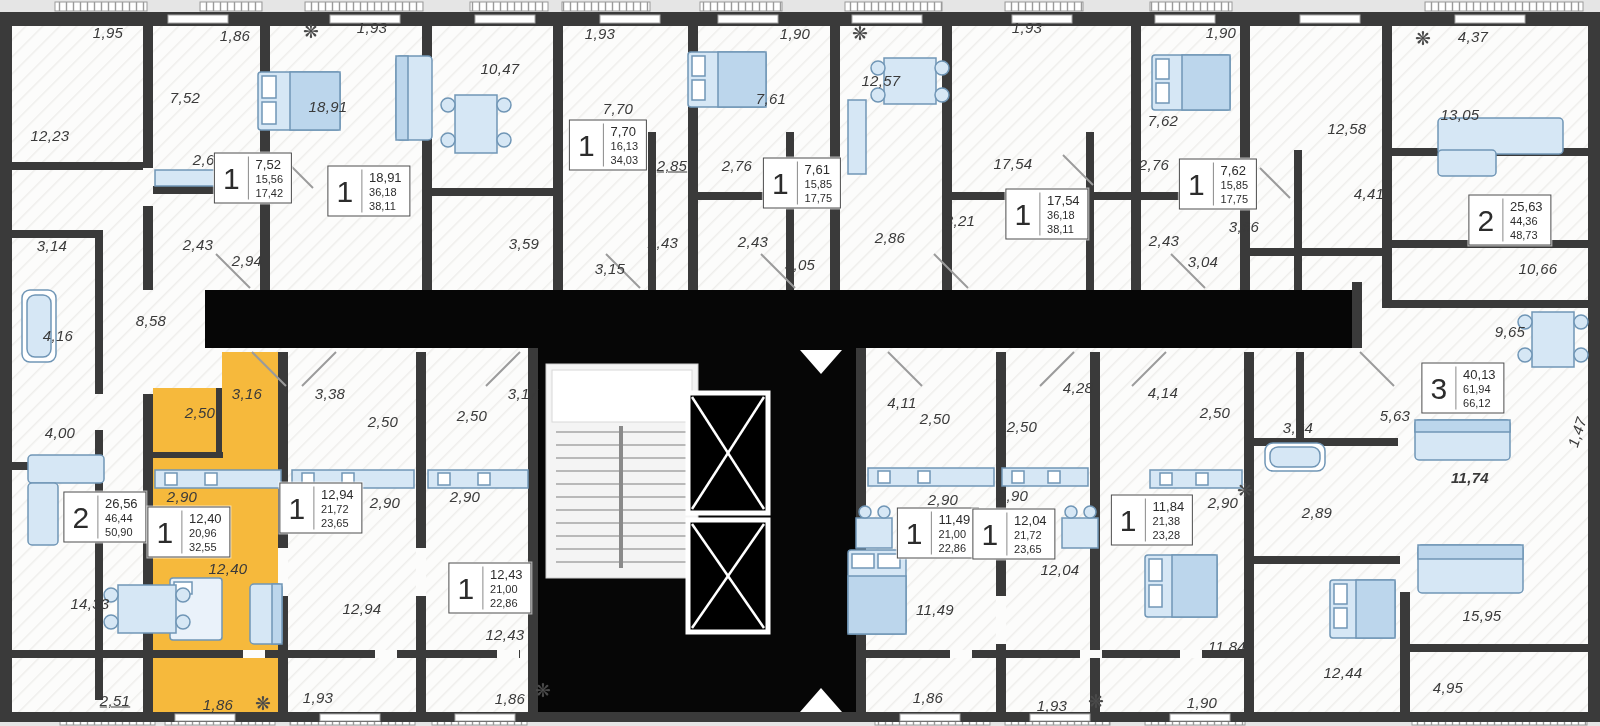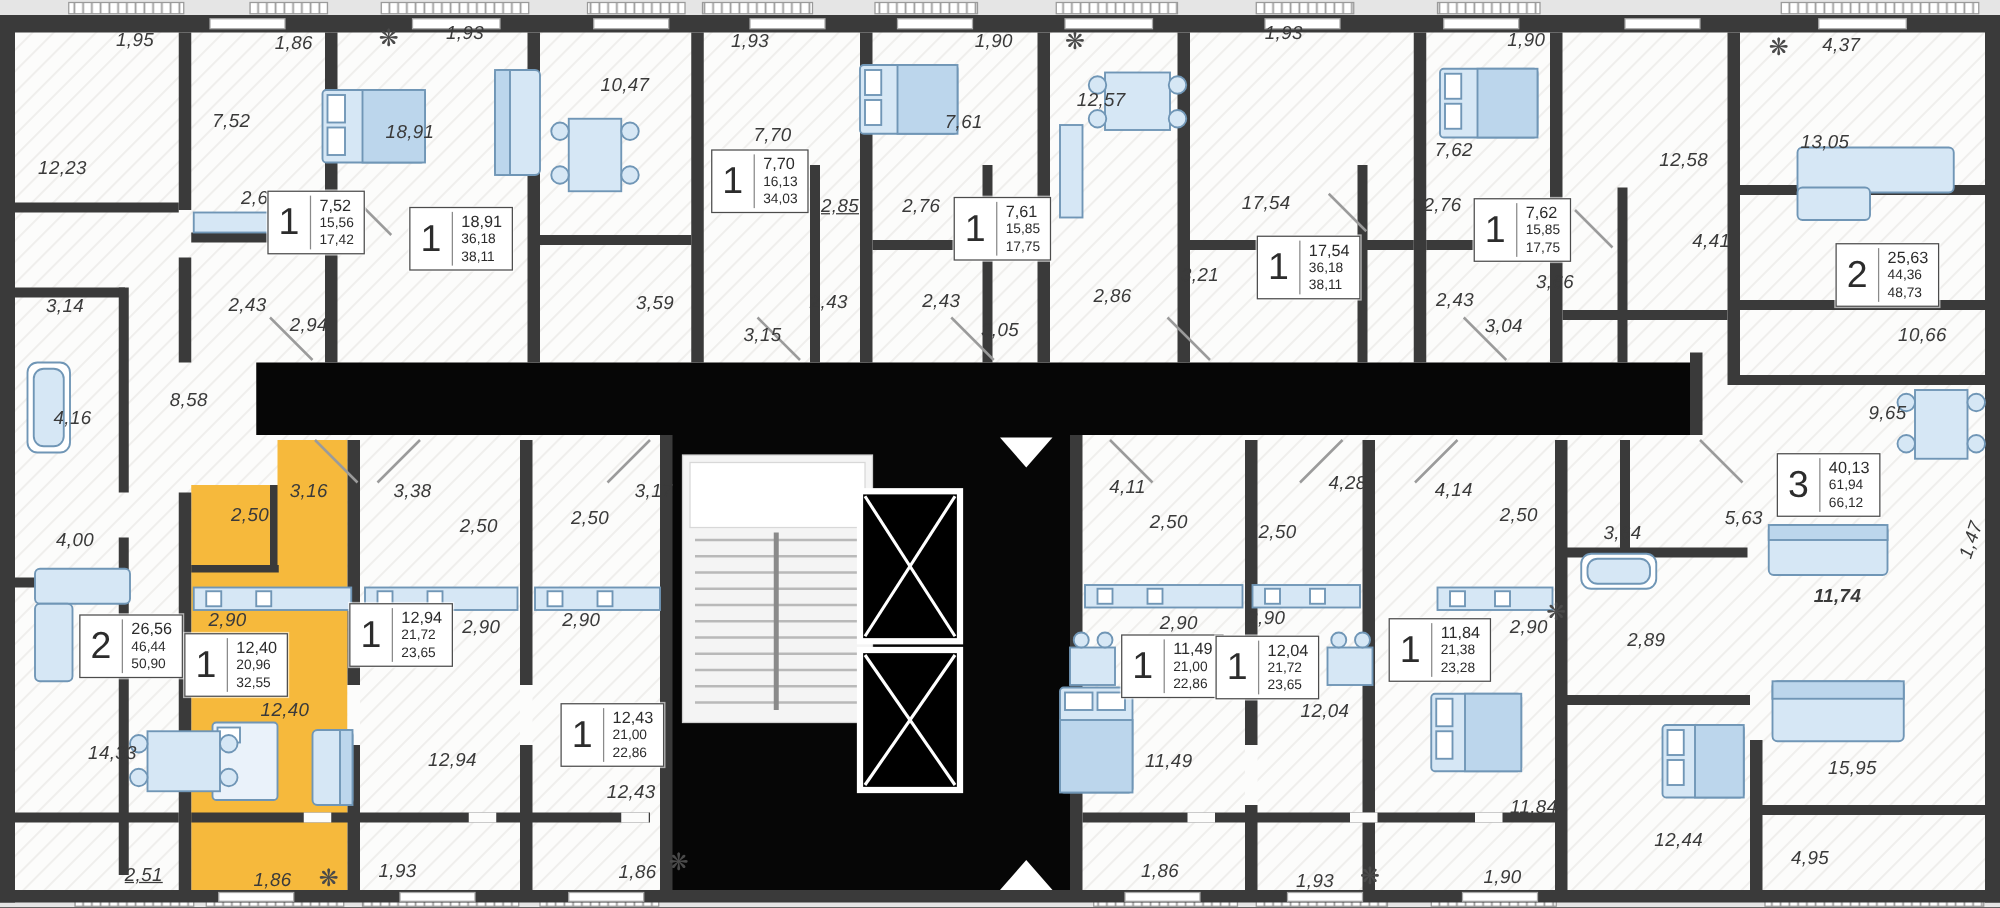--- a/index.html
+++ b/index.html
@@ -412,21 +412,21 @@
       <div class="room-label" style="left: 58px; top: 335px;">4,16</div>
       <div class="room-label" style="left: 1538px; top: 268px;">10,66</div>
       <div class="room-label" style="left: 1510px; top: 331px;">9,65</div>
       <div class="room-label" style="left: 60px; top: 432px;">4,00</div>
       <div class="room-label" style="left: 247px; top: 393px;">3,16</div>
       <div class="room-label" style="left: 200px; top: 412px;">2,50</div>
       <div class="room-label" style="left: 330px; top: 393px;">3,38</div>
       <div class="room-label" style="left: 383px; top: 421px;">2,50</div>
       <div class="room-label" style="left: 523px; top: 393px;">3,17</div>
       <div class="room-label" style="left: 472px; top: 415px;">2,50</div>
-      <div class="room-label" style="left: 882px; top: 390px; padding-left: 40px;">4,11</div>
+      <div class="room-label" style="left: 882px; top: 402px; padding-left: 40px;">4,11</div>
       <div class="room-label" style="left: 935px; top: 418px;">2,50</div>
       <div class="room-label" style="left: 1022px; top: 426px;">2,50</div>
       <div class="room-label" style="left: 1078px; top: 387px;">4,28</div>
       <div class="room-label" style="left: 1163px; top: 392px;">4,14</div>
       <div class="room-label" style="left: 1215px; top: 412px;">2,50</div>
       <div class="room-label" style="left: 1298px; top: 427px;">3,64</div>
       <div class="room-label" style="left: 1367px; top: 415px; margin-left: 28px;">5,63</div>
       <div class="room-label" style="left: 1577px; top: 432px; transform: translate(-50%, -50%) rotate(-72deg);">1,47</div>
       <div class="room-label" style="left: 1470px; top: 477px; font-weight: bold;">11,74</div>
       <div class="room-label" style="left: 182px; top: 496px;">2,90</div>

